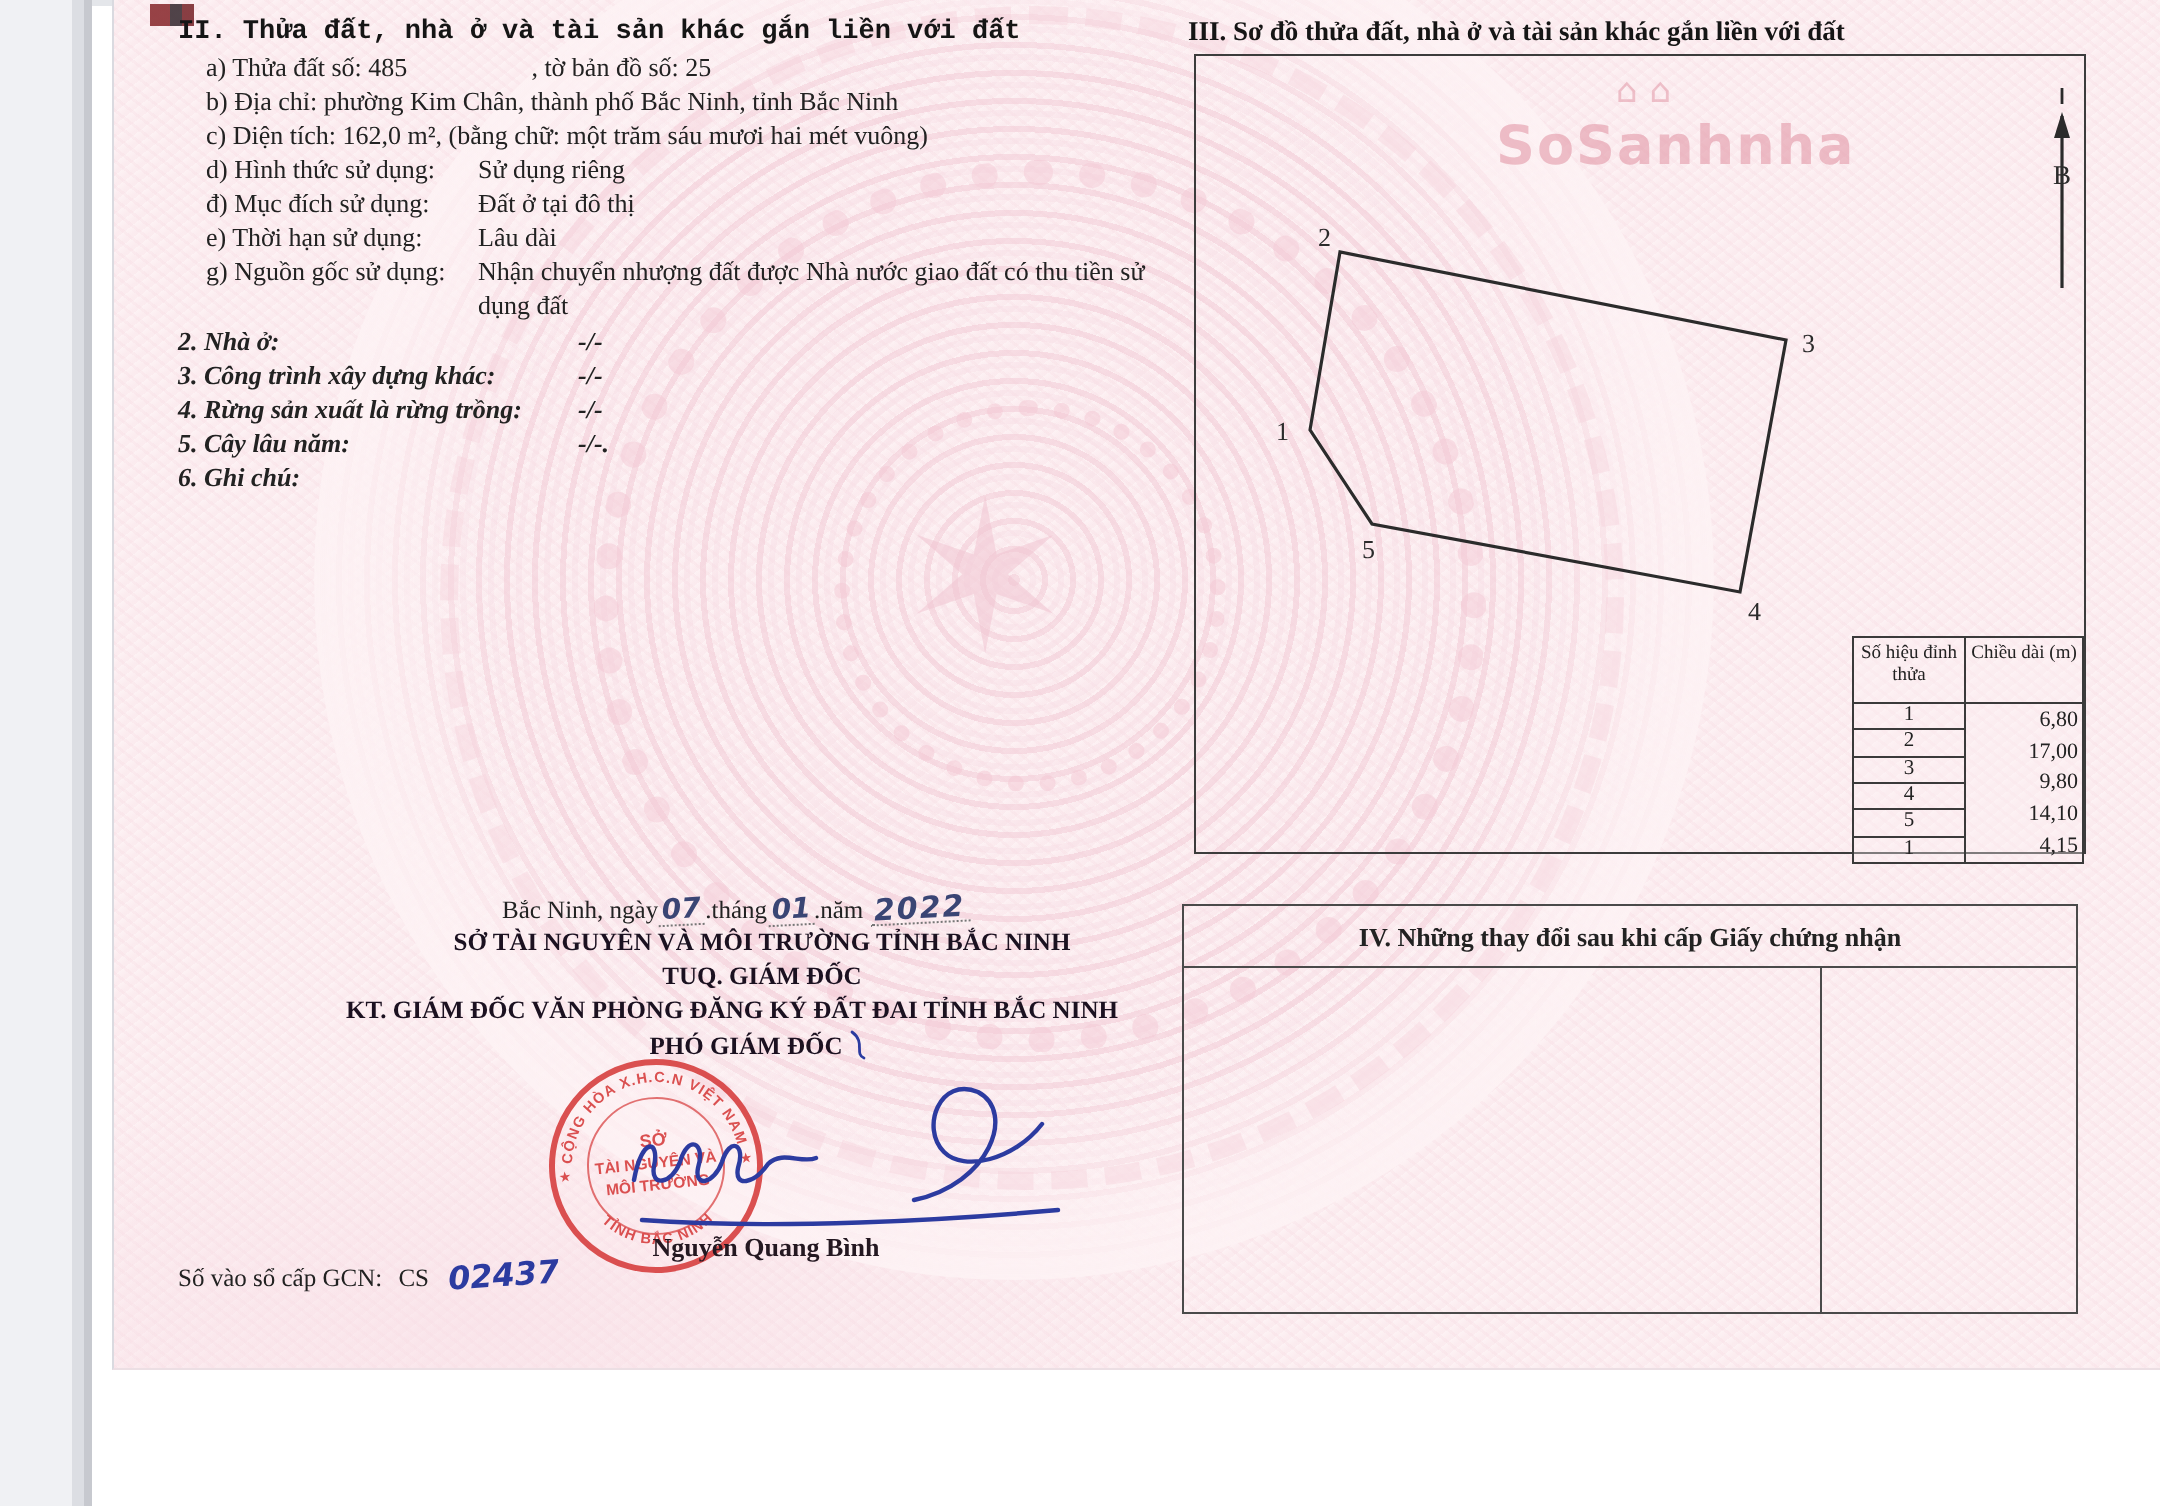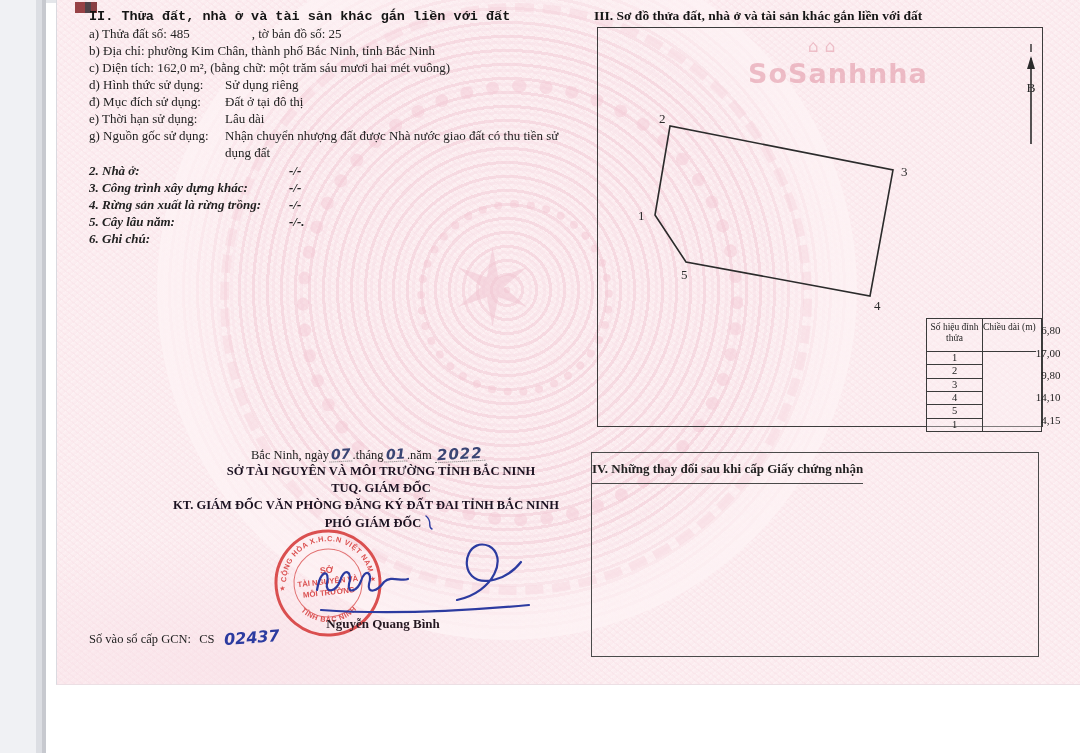--- a/index.html
+++ b/index.html
@@ -36,21 +36,21 @@
   .ring3{left:360px;top:200px;width:180px;height:180px;border:8px dotted rgba(243,200,212,.5);}
   .center-star{position:absolute;left:392px;top:228px;font-size:104px;color:rgba(240,196,209,.55);
     font-family:"DejaVu Sans",sans-serif;}
   
   .glitch{position:absolute;left:18px;top:2px;width:22px;height:11px;opacity:.9;
     background:linear-gradient(90deg,#8c2f33 0 45%,#3d3036 45% 72%,#7c2b30 72% 100%);}
   
   .sec2{position:absolute;left:32px;top:8px;width:512px;font-size:13px;line-height:17px;}
   .sec2-title{font-weight:bold;font-size:13.5px;color:#151515;font-family:Liberation Mono, monospace;}
   .sec2-sub{font-weight:bold;font-style:italic;margin-left:11px;margin-top:1px;}
-  .f-rows{margin-left:0;}
+  .f-rows{margin-left:14px;}
   .f-row{display:flex;}
   .f-row .gap{width:62px;}
   .f-label{width:136px;flex:none;}
   .f-value{flex:1;}
   .assets{margin-top:1px;}
   .asset-row{display:flex;font-weight:bold;font-style:italic;}
   .asset-row .a-label{width:200px;flex:none;}
   
   .sec3-title{position:absolute;left:537px;top:8px;font-weight:bold;font-size:13.5px;color:#151515;}
   .map-box{position:absolute;left:540px;top:27px;width:444px;height:398px;border:1.5px solid #3c3c3c;}
@@ -60,26 +60,26 @@
   .watermark-houses{position:absolute;left:210px;top:8px;font-family:"DejaVu Sans",sans-serif;
     font-size:17px;color:rgba(224,143,160,.5);letter-spacing:6px;}
   
   .vtx-table{position:absolute;left:869px;top:318px;width:114px;height:112px;
     border:1.4px solid #3a3a3a;display:flex;background:rgba(253,242,244,.35);}
   .vtx-left{width:55px;flex:none;border-right:1.4px solid #3a3a3a;display:flex;flex-direction:column;}
   .vtx-hdr{height:29px;flex:none;border-bottom:1.4px solid #3a3a3a;font-size:9.5px;line-height:11px;
     text-align:center;padding-top:3px;}
   .vtx-cell{flex:1;border-bottom:1px solid #3a3a3a;text-align:center;font-size:10.5px;line-height:12px;}
   .vtx-cell:last-child{border-bottom:none;}
-  .vtx-right{flex:1;display:flex;flex-direction:row;}
+  .vtx-right{flex:1;display:flex;flex-direction:column;}
   .vtx-vals{flex:1;display:flex;flex-direction:column;justify-content:space-around;
     align-items:center;font-size:11px;padding-right:2px;align-items:flex-end;}
   
   .changes-table{position:absolute;left:534px;top:452px;width:446px;height:203px;
-    border:1.4px solid #4a4a4a;display:flex;flex-direction:row;}
+    border:1.4px solid #4a4a4a;display:flex;flex-direction:column;}
   .ct-title{height:31px;flex:none;border-bottom:1.2px solid #4a4a4a;text-align:center;
     font-weight:bold;font-size:13px;padding-top:8px;box-sizing:border-box;}
   .ct-cols{height:44px;flex:none;border-bottom:1.2px solid #4a4a4a;display:flex;}
   .ct-col1{width:318px;flex:none;border-right:1.2px solid #4a4a4a;display:flex;
     align-items:center;justify-content:center;font-size:12.5px;}
   .ct-col2{flex:1;display:flex;align-items:center;justify-content:center;text-align:center;
     font-size:11.5px;line-height:14px;padding:0 6px;}
   .ct-body{flex:1;display:flex;}
   .ct-body .b1{width:318px;flex:none;border-right:1.2px solid #4a4a4a;}
   .ct-body .b2{flex:1;}

